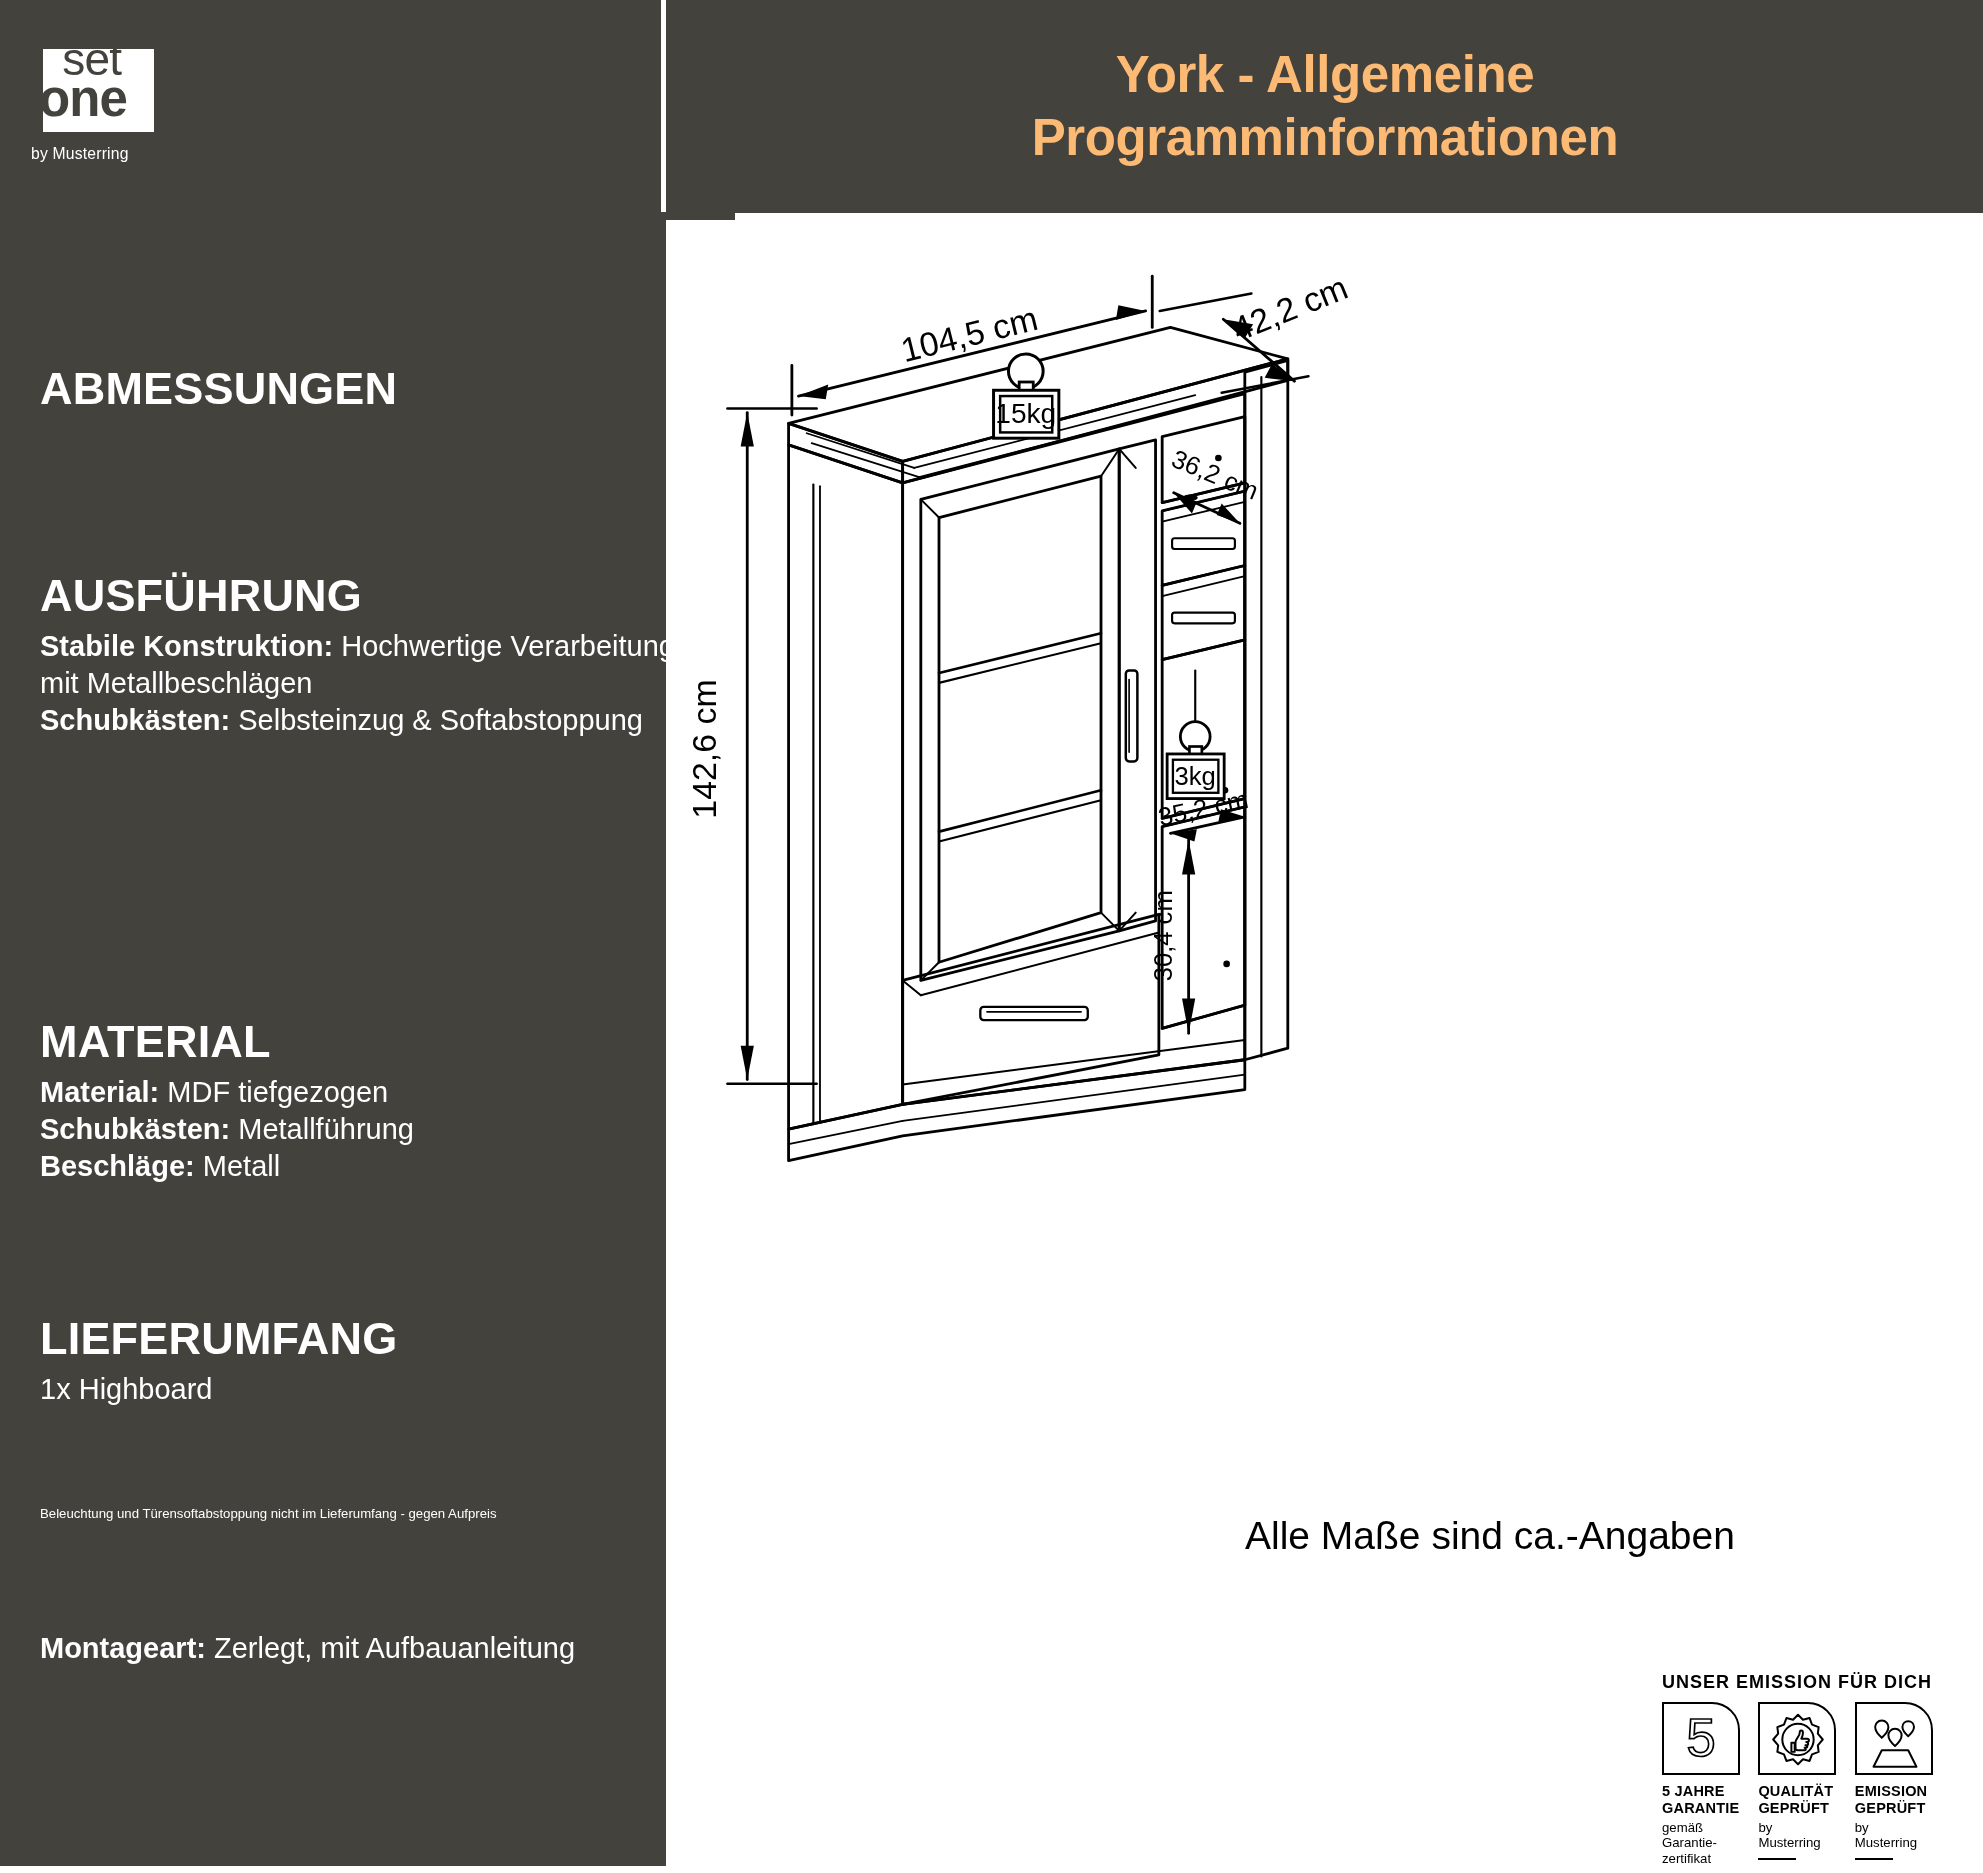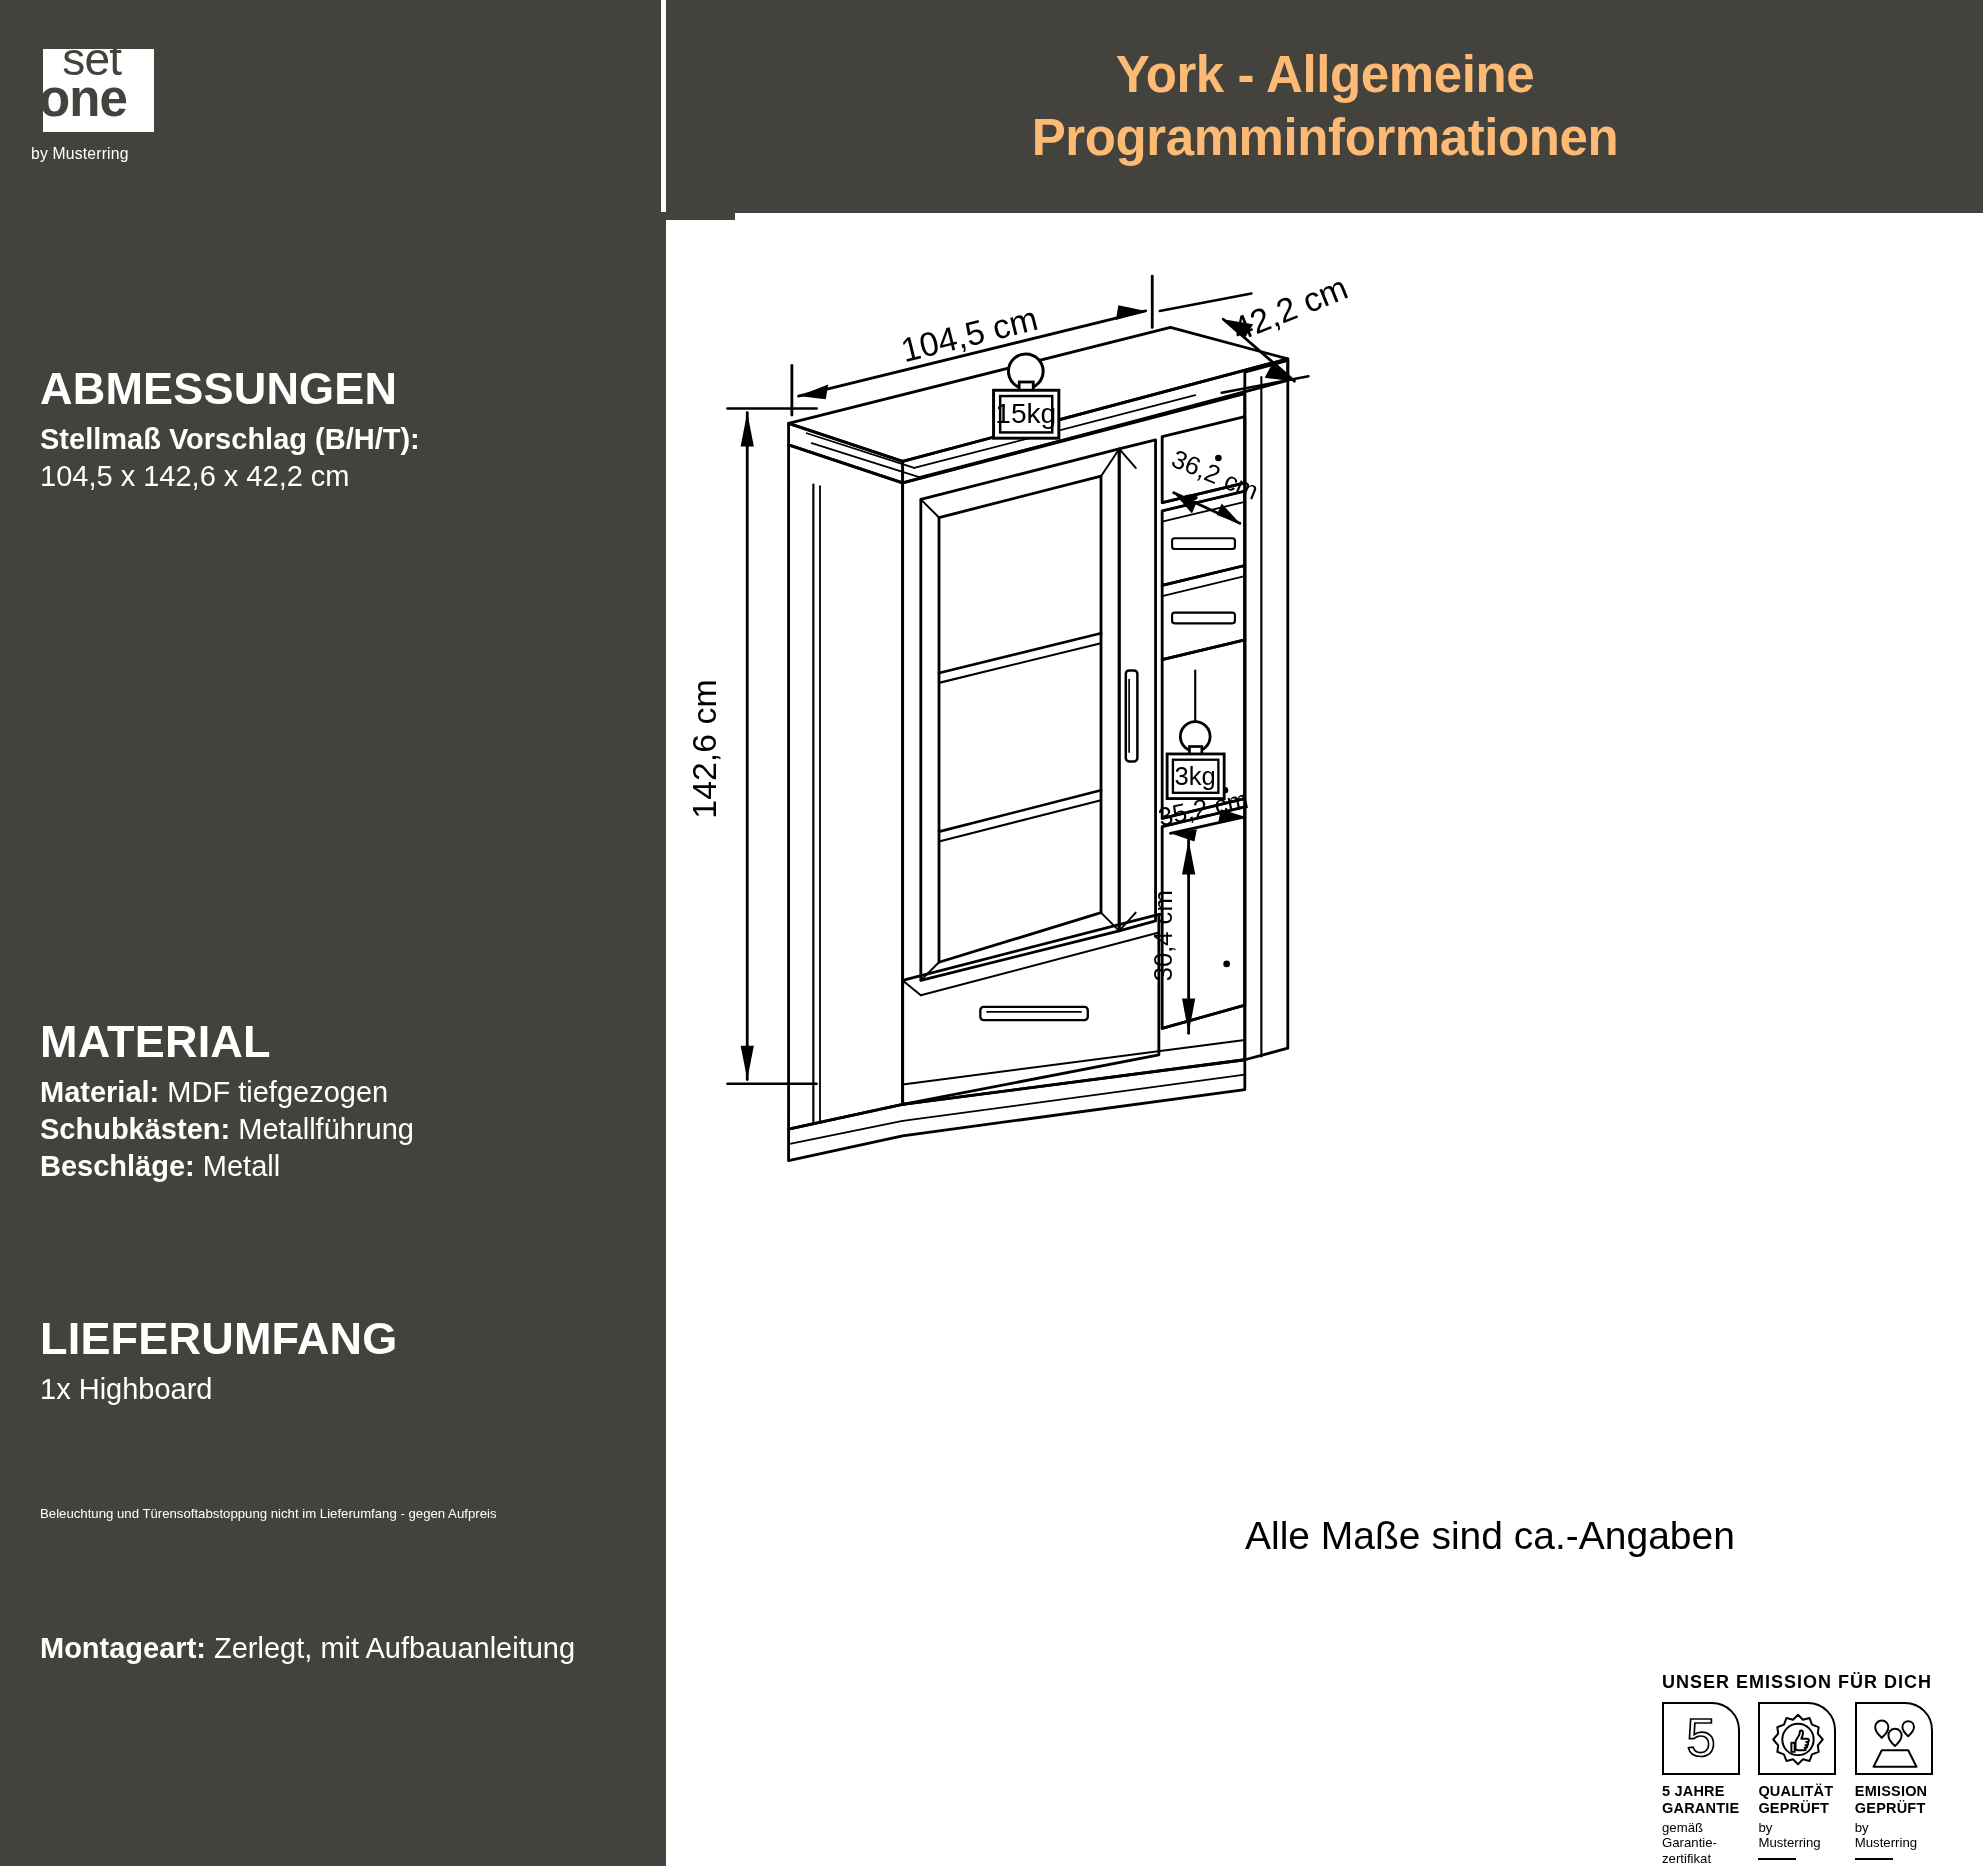--- a/index.html
+++ b/index.html
@@ -191,26 +191,29 @@
     <div class="header-title">
       <div>York - Allgemeine</div>
       <div>Programminformationen</div>
     </div>
   </div>
 
   <div class="sidebar">
 
     <div class="sec" style="top:153px;">
       <div class="sec-head">ABMESSUNGEN</div>
+    </div>
+
+    <div class="sec" style="top:360px;">
+      <div class="sec-head">AUSFÜHRUNG</div>
       <div class="sec-body">
-        <b>Stellmaß Vorschlag (B/H/T):</b><br>
-        <span>104,5 x 142,6 x 42,2 cm</span>
+        <b>Stabile Konstruktion:</b><span> Hochwertige Verarbeitung mit Metallbeschlägen</span><br>
+        <b>Schubkästen:</b><span> Selbsteinzug &amp; Softabstoppung</span>
       </div>
     </div>
-
 
     <div class="sec" style="top:806px;">
       <div class="sec-head">MATERIAL</div>
       <div class="sec-body">
         <b>Material:</b><span> MDF tiefgezogen</span><br>
         <b>Schubkästen:</b><span> Metallführung</span><br>
         <b>Beschläge:</b><span> Metall</span>
       </div>
     </div>
 

